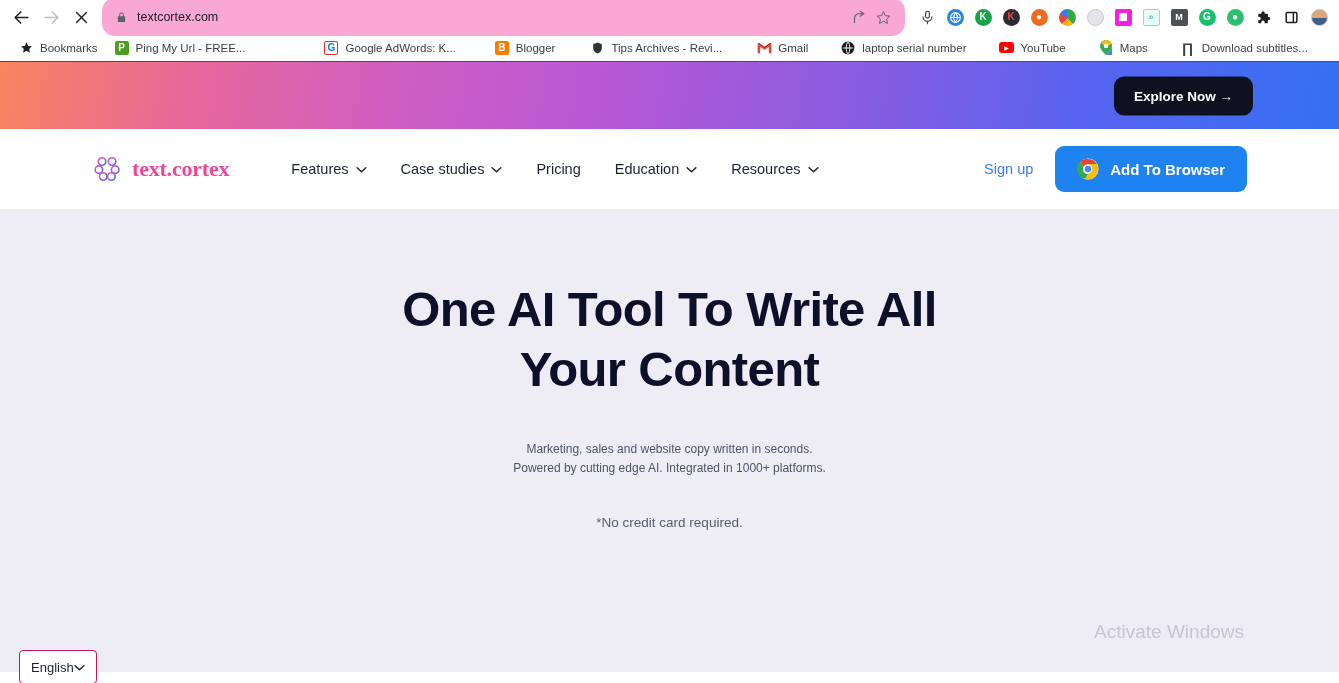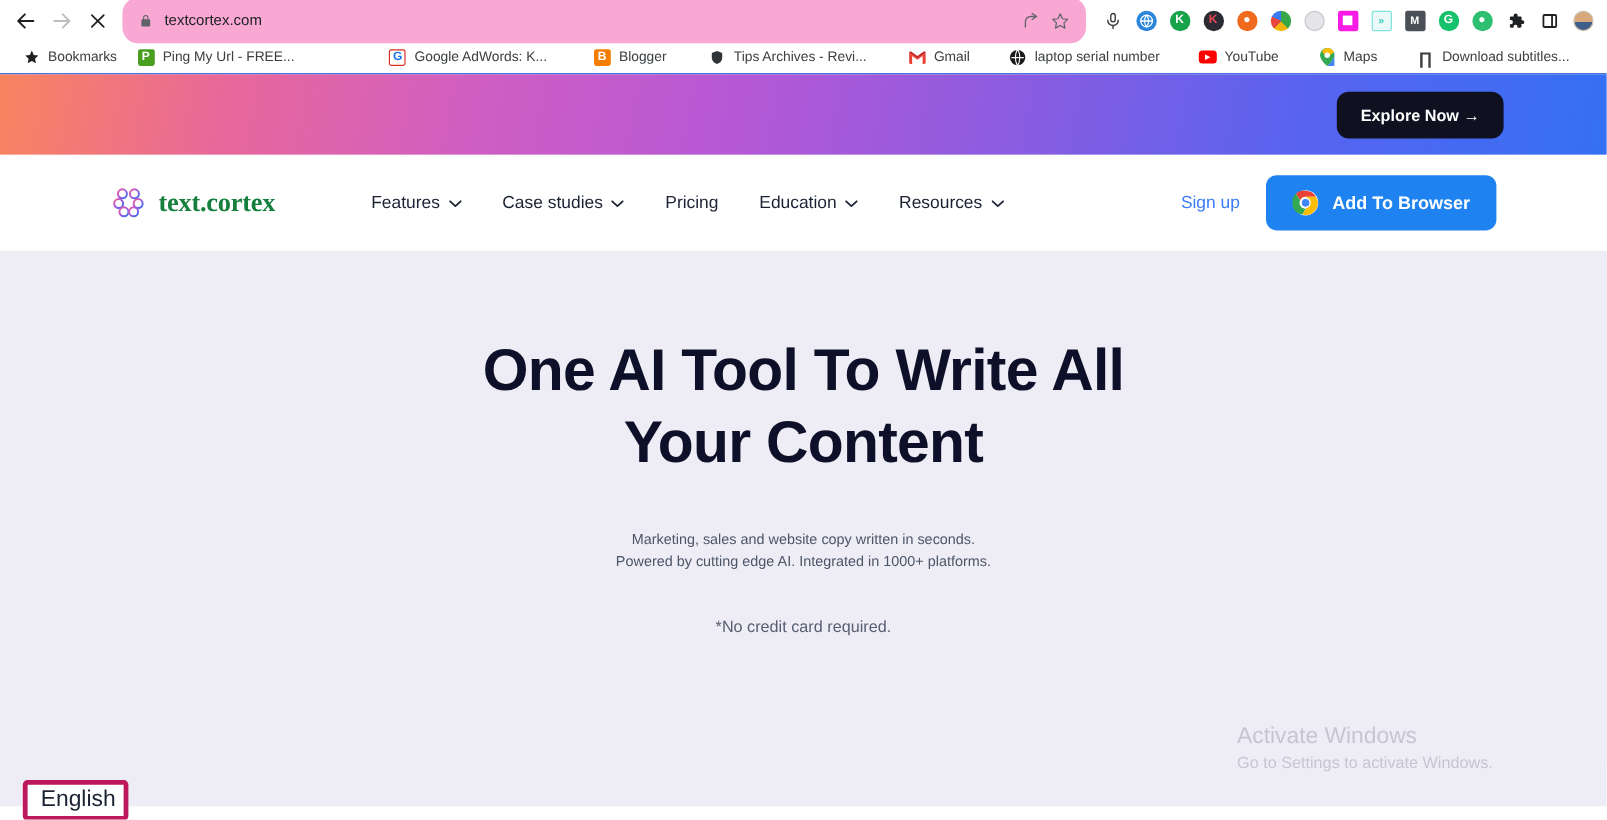--- a/index.html
+++ b/index.html
@@ -159,28 +159,28 @@
     display: flex;
     align-items: center;
     gap: 10px;
     flex: 0 0 auto;
   }
   .brand-mark { width: 30px; height: 30px; display:block; }
   .brand-name {
     font-family: "Liberation Serif", serif;
     font-size: 22px;
     font-weight: 700;
-    color: #15803d;
+    color: #ec4899;
     letter-spacing: -0.2px;
   }
   .nav-links {
     display: flex;
     align-items: center;
     gap: 34px;
-    margin-left: 80px;
+    margin-left: 62px;
   }
   .nav-link {
     display: flex;
     align-items: center;
     gap: 7px;
     font-size: 14.5px;
     color: #1b2233;
     cursor: pointer;
     white-space: nowrap;
   }
@@ -283,30 +283,30 @@
     font-size: 13.5px;
     color: #c9c4d4;
     line-height: 1.4;
   }
 
   
   .lang-select {
     position: absolute;
     left: 19px;
     bottom: -12px;
-    width: 88px;
+    width: 78px;
     height: 34px;
     background: #ffffff;
-    border: 4px solid #be185d;
+    border: 1px solid #be185d;
     border-radius: 4px;
     display: flex;
     align-items: center;
     justify-content: space-between;
     padding: 0 11px;
-    font-size: 19px;
+    font-size: 13px;
     color: #1b2233;
     cursor: pointer;
   }
 </style>
 </head>
 <body>
 
 <div class="browser-chrome">
 
   <div class="toolbar-row">
@@ -585,21 +585,20 @@
     <div class="hero-sub">
       <div>Marketing, sales and website copy written in seconds.</div>
       <div>Powered by cutting edge AI. Integrated in 1000+ platforms.</div>
     </div>
 
 
     <div class="hero-note">*No credit card required.</div>
 
     <div class="watermark">
       <div class="wm-title">Activate Windows</div>
-      <div class="wm-sub">Go to Settings to activate Windows.</div>
     </div>
 
     <div class="lang-select">
       <span>English</span>
       <svg width="11" height="7" viewBox="0 0 12 8" fill="none" stroke="#1b2233" stroke-width="1.7" stroke-linecap="round" stroke-linejoin="round">
           <polyline points="1 2 6 6.6 11 2"></polyline>
         </svg>
     </div>
   </div>
 

